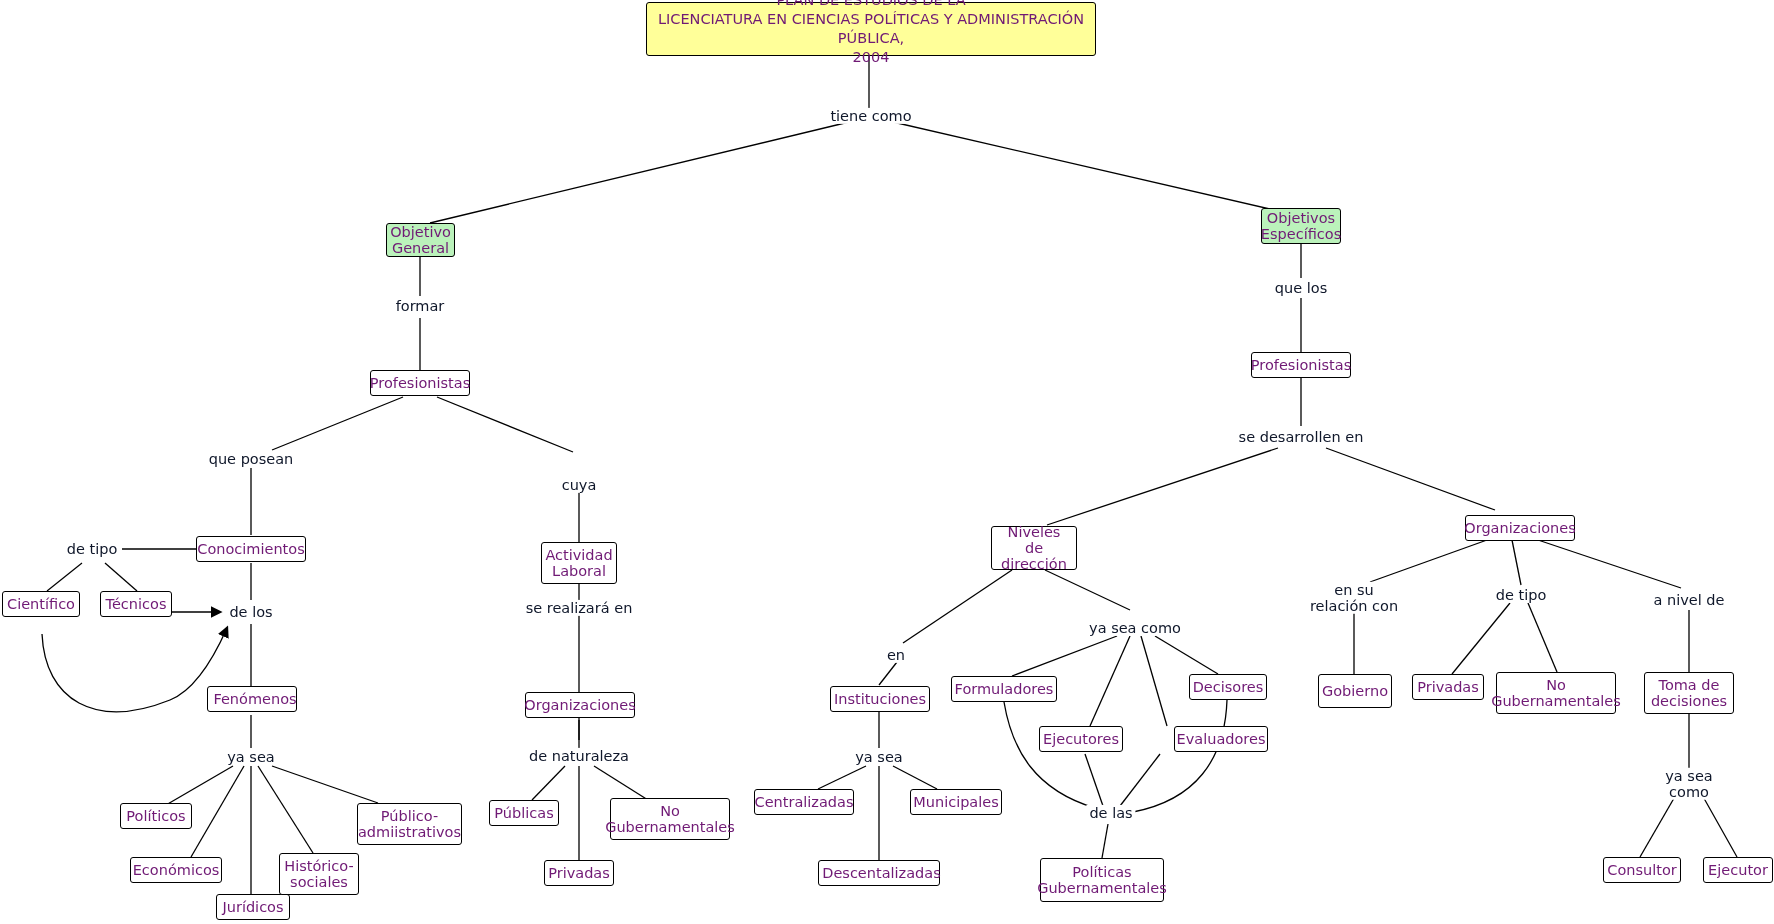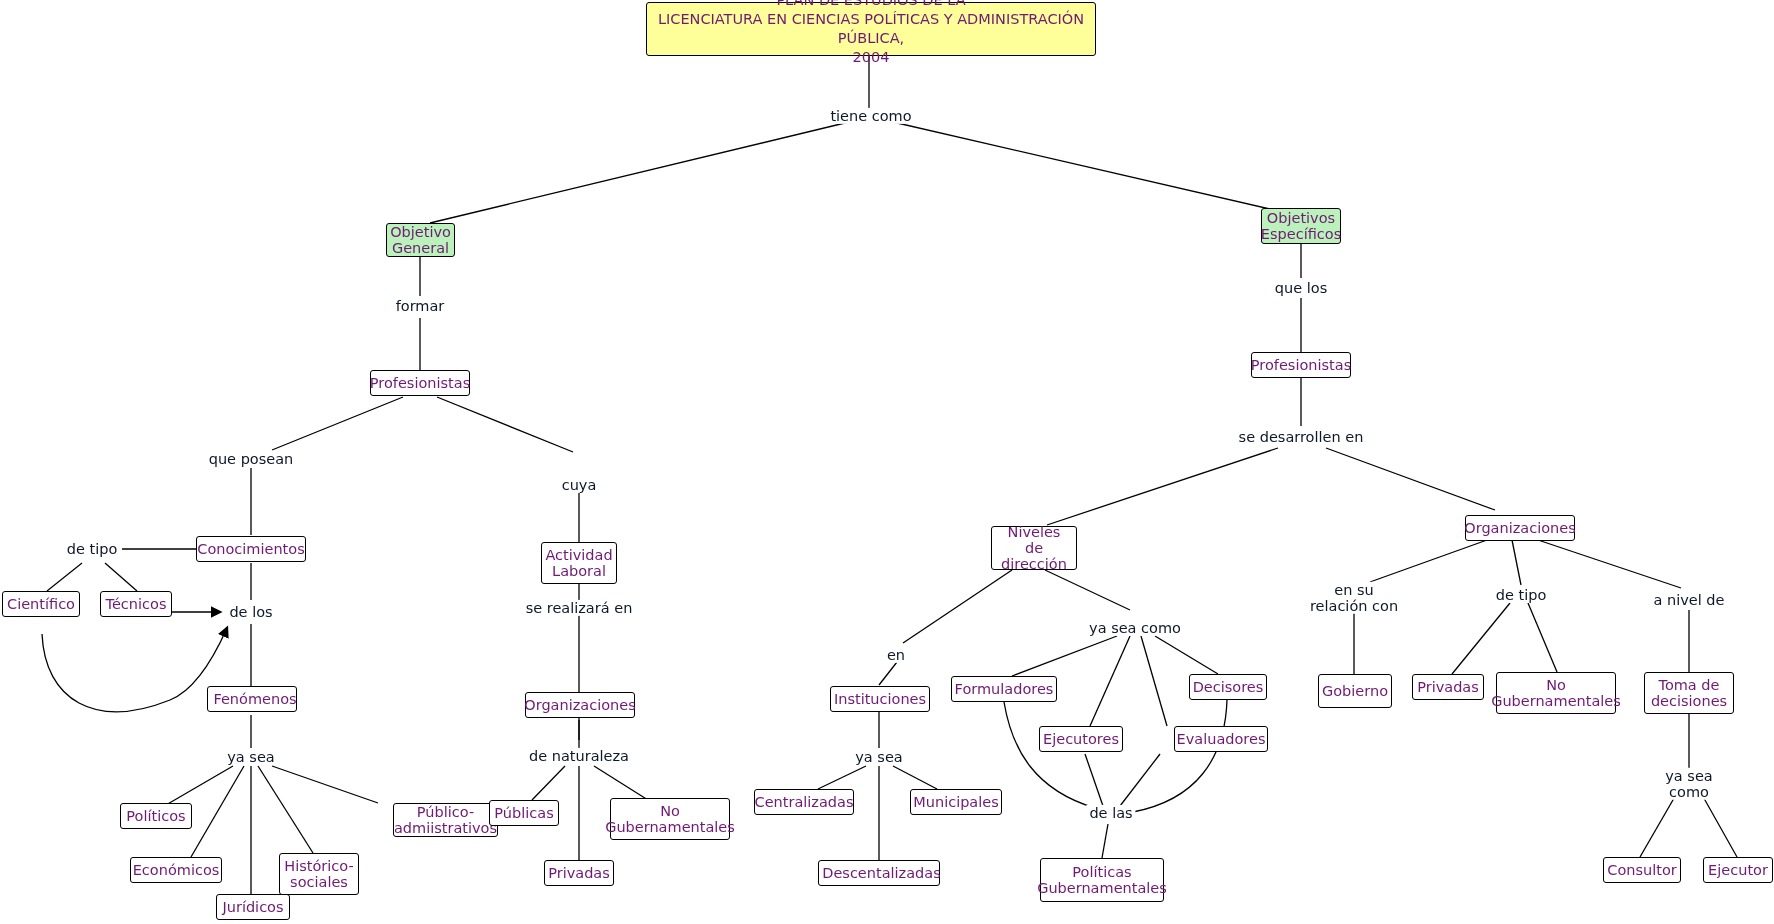--- a/index.html
+++ b/index.html
@@ -220,21 +220,21 @@
 
   <div class="node" style="left:120px; top:803px; width:72px; height:26px;">Políticos</div>
 
   <div class="node" style="left:130px; top:857px; width:92px; height:26px;">Económicos</div>
 
   <div class="node" style="left:216px; top:894px; width:74px; height:26px;">Jurídicos</div>
 
   <div class="node" style="left:279px; top:853px; width:80px; height:42px;">Histórico-
 sociales</div>
 
-  <div class="node" style="left:357px; top:803px; width:105px; height:34px;margin-left:36px;">Público-
+  <div class="node" style="left:357px; top:803px; width:105px; height:42px;">Público-
 admiistrativos</div>
 
   <div class="node" style="left:541px; top:542px; width:76px; height:42px;">Actividad
 Laboral</div>
 
   <div class="node" style="left:525px; top:692px; width:110px; height:26px;">Organizaciones</div>
 
   <div class="node" style="left:489px; top:800px; width:70px; height:26px;">Públicas</div>
 
   <div class="node" style="left:544px; top:860px; width:70px; height:26px;">Privadas</div>

